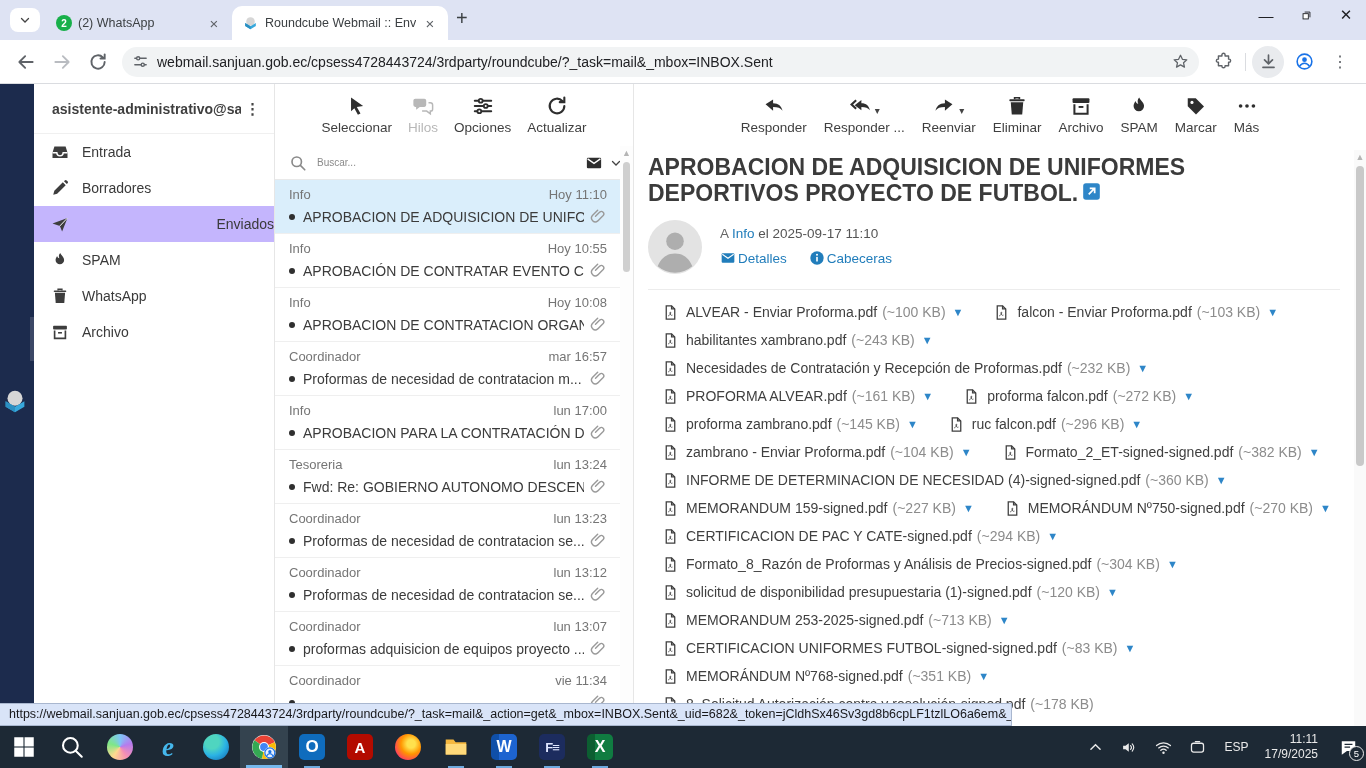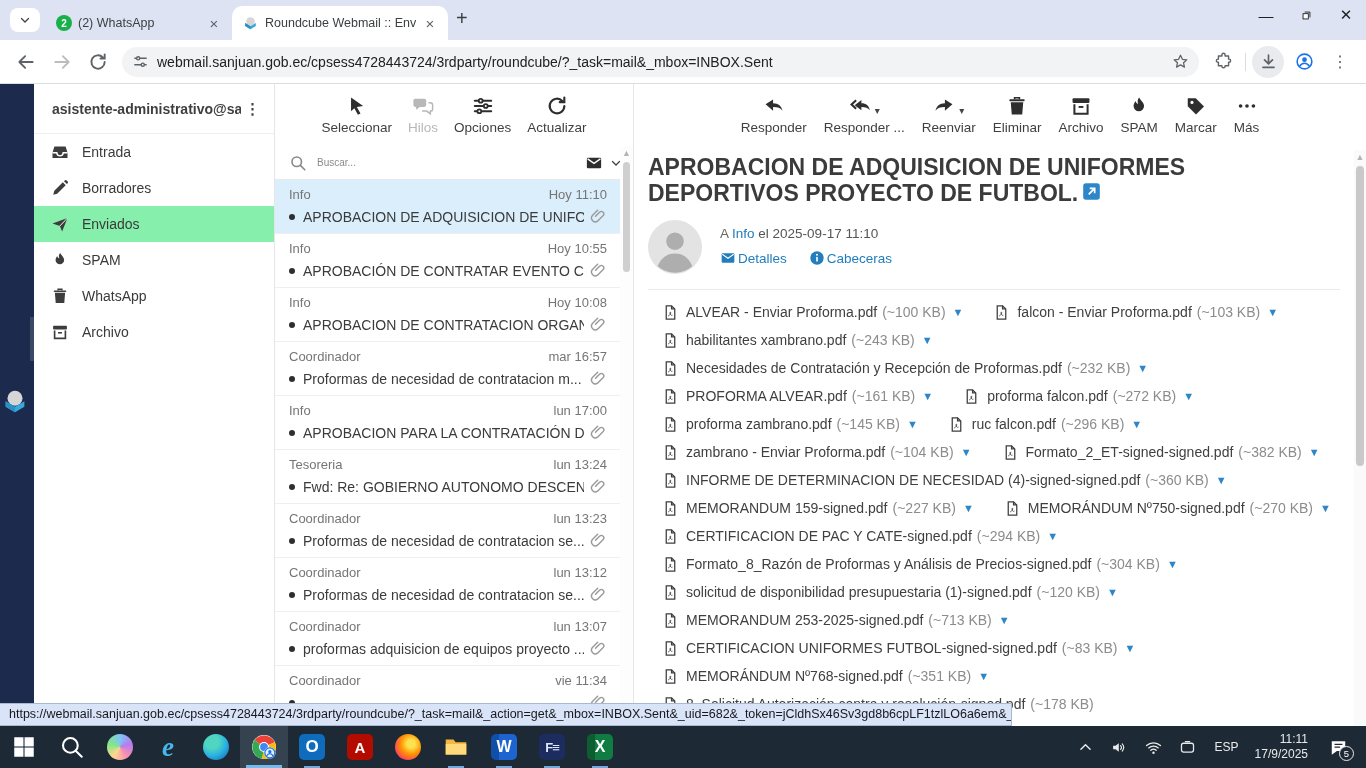--- a/index.html
+++ b/index.html
@@ -51,21 +51,21 @@
   .rail-bottom .rail-btn{ height:42px; }
   .rail-btn[data-icon-name="power-icon"] { color:#e25349; }
 
   
   .folders { width:240px; background:#fff; flex:0 0 auto; display:flex; flex-direction:column; }
   .acct { height:50px; display:flex; align-items:center; padding:0 10px 0 18px; border-bottom:1px solid #f0f0f0; }
   .acct-name { flex:1; font-size:14px; font-weight:bold; color:#3f3f3f; white-space:nowrap; overflow:hidden; }
   .acct-kebab { color:#444; font-size:15px; font-weight:bold; padding:0 4px; }
   .folder { height:36px; display:flex; align-items:center; padding-left:17px; font-size:14px; color:#3a3a3a; }
   .folder .ic { width:18px; height:18px; color:#3d3d3d; margin-right:13px; }
-  .folder.selected { background:#86efac; }
+  .folder.selected { background:#c4b5fd;justify-content:space-between; }
 
   
   .listcol { width:360px; border-left:1px solid #e6e6e6; border-right:1px solid #e6e6e6; flex:0 0 auto; display:flex; flex-direction:column; position:relative; }
   .ltoolbar { height:62px; display:flex; align-items:flex-start; justify-content:center; gap:16px; padding-top:9px; }
   .tb-btn { display:flex; flex-direction:column; align-items:center; color:#3f3f3f; font-size:13.5px; }
   .tb-btn .icwrap { position:relative; display:flex; align-items:flex-end; height:24px; margin-bottom:3px; color:#2e2e2e; }
   .tb-btn .ic { width:22px; height:22px; }
   .tb-btn.disabled { color:#b8b8b8; } .tb-btn.disabled .icwrap{ color:#b8b8b8; }
   .tb-btn.caret .icwrap::after { content:"▾"; font-size:10px; color:#444; margin-left:4px; line-height:12px; }
   .searchrow { height:34px; display:flex; align-items:center; padding:0 10px 0 14px; border-bottom:1px solid #e9e9e9; }
@@ -129,21 +129,21 @@
   .tb-app[data-app="outlook"] .glyph::after { content:"O"; }
   .tb-app[data-app="acrobat"] .glyph { background:#b30b00; font-size:15px; }
   .tb-app[data-app="acrobat"] .glyph::after { content:"A"; }
   .tb-app[data-app="firefox"] .glyph { border-radius:50%; background:radial-gradient(circle at 62% 38%, #ffe14d 0 18%, #ff9500 45%, #ff3b63 78%, #b5007f 100%); }
   .tb-app[data-app="word"] .glyph { background:linear-gradient(90deg,#0f4fa8 0 30%, #1d64d0 30%); font-size:16px; }
   .tb-app[data-app="word"] .glyph::after { content:"W"; }
   .tb-app[data-app="forticlient"] .glyph { background:#1c2c5e; font-size:15px; }
   .tb-app[data-app="forticlient"] .glyph::after { content:"F≡"; font-size:13px; letter-spacing:-1px; color:#dfe6ff; }
   .tb-app[data-app="excel"] .glyph { background:linear-gradient(90deg,#0c5e31 0 30%, #107c41 30%); font-size:16px; }
   .tb-app[data-app="excel"] .glyph::after { content:"X"; }
-  .tray { margin-left:auto; display:flex; align-items:center; padding-right:10px; color:#eaeaea; }
+  .tray { margin-left:auto; display:flex; align-items:center; color:#eaeaea; }
   .tray-ic { width:34px; display:flex; justify-content:center; color:#eaeaea; }
   .tray-ic .ic { width:17px; height:17px; }
   .tray-lang { font-size:12px; padding:0 10px; }
   .tray-clock { text-align:right; font-size:12px; line-height:15px; padding:0 12px 0 6px; }
   .tray-notif { position:relative; width:36px; display:flex; justify-content:center; }
   .tray-notif .ic { width:19px; height:19px; }
   .notif-badge { position:absolute; right:2px; bottom:-4px; width:15px; height:15px; border-radius:50%; background:#1d2935; border:1px solid #eaeaea; color:#fff; font-size:9.5px; display:flex; align-items:center; justify-content:center; }
 </style>
 </head>
 <body>

